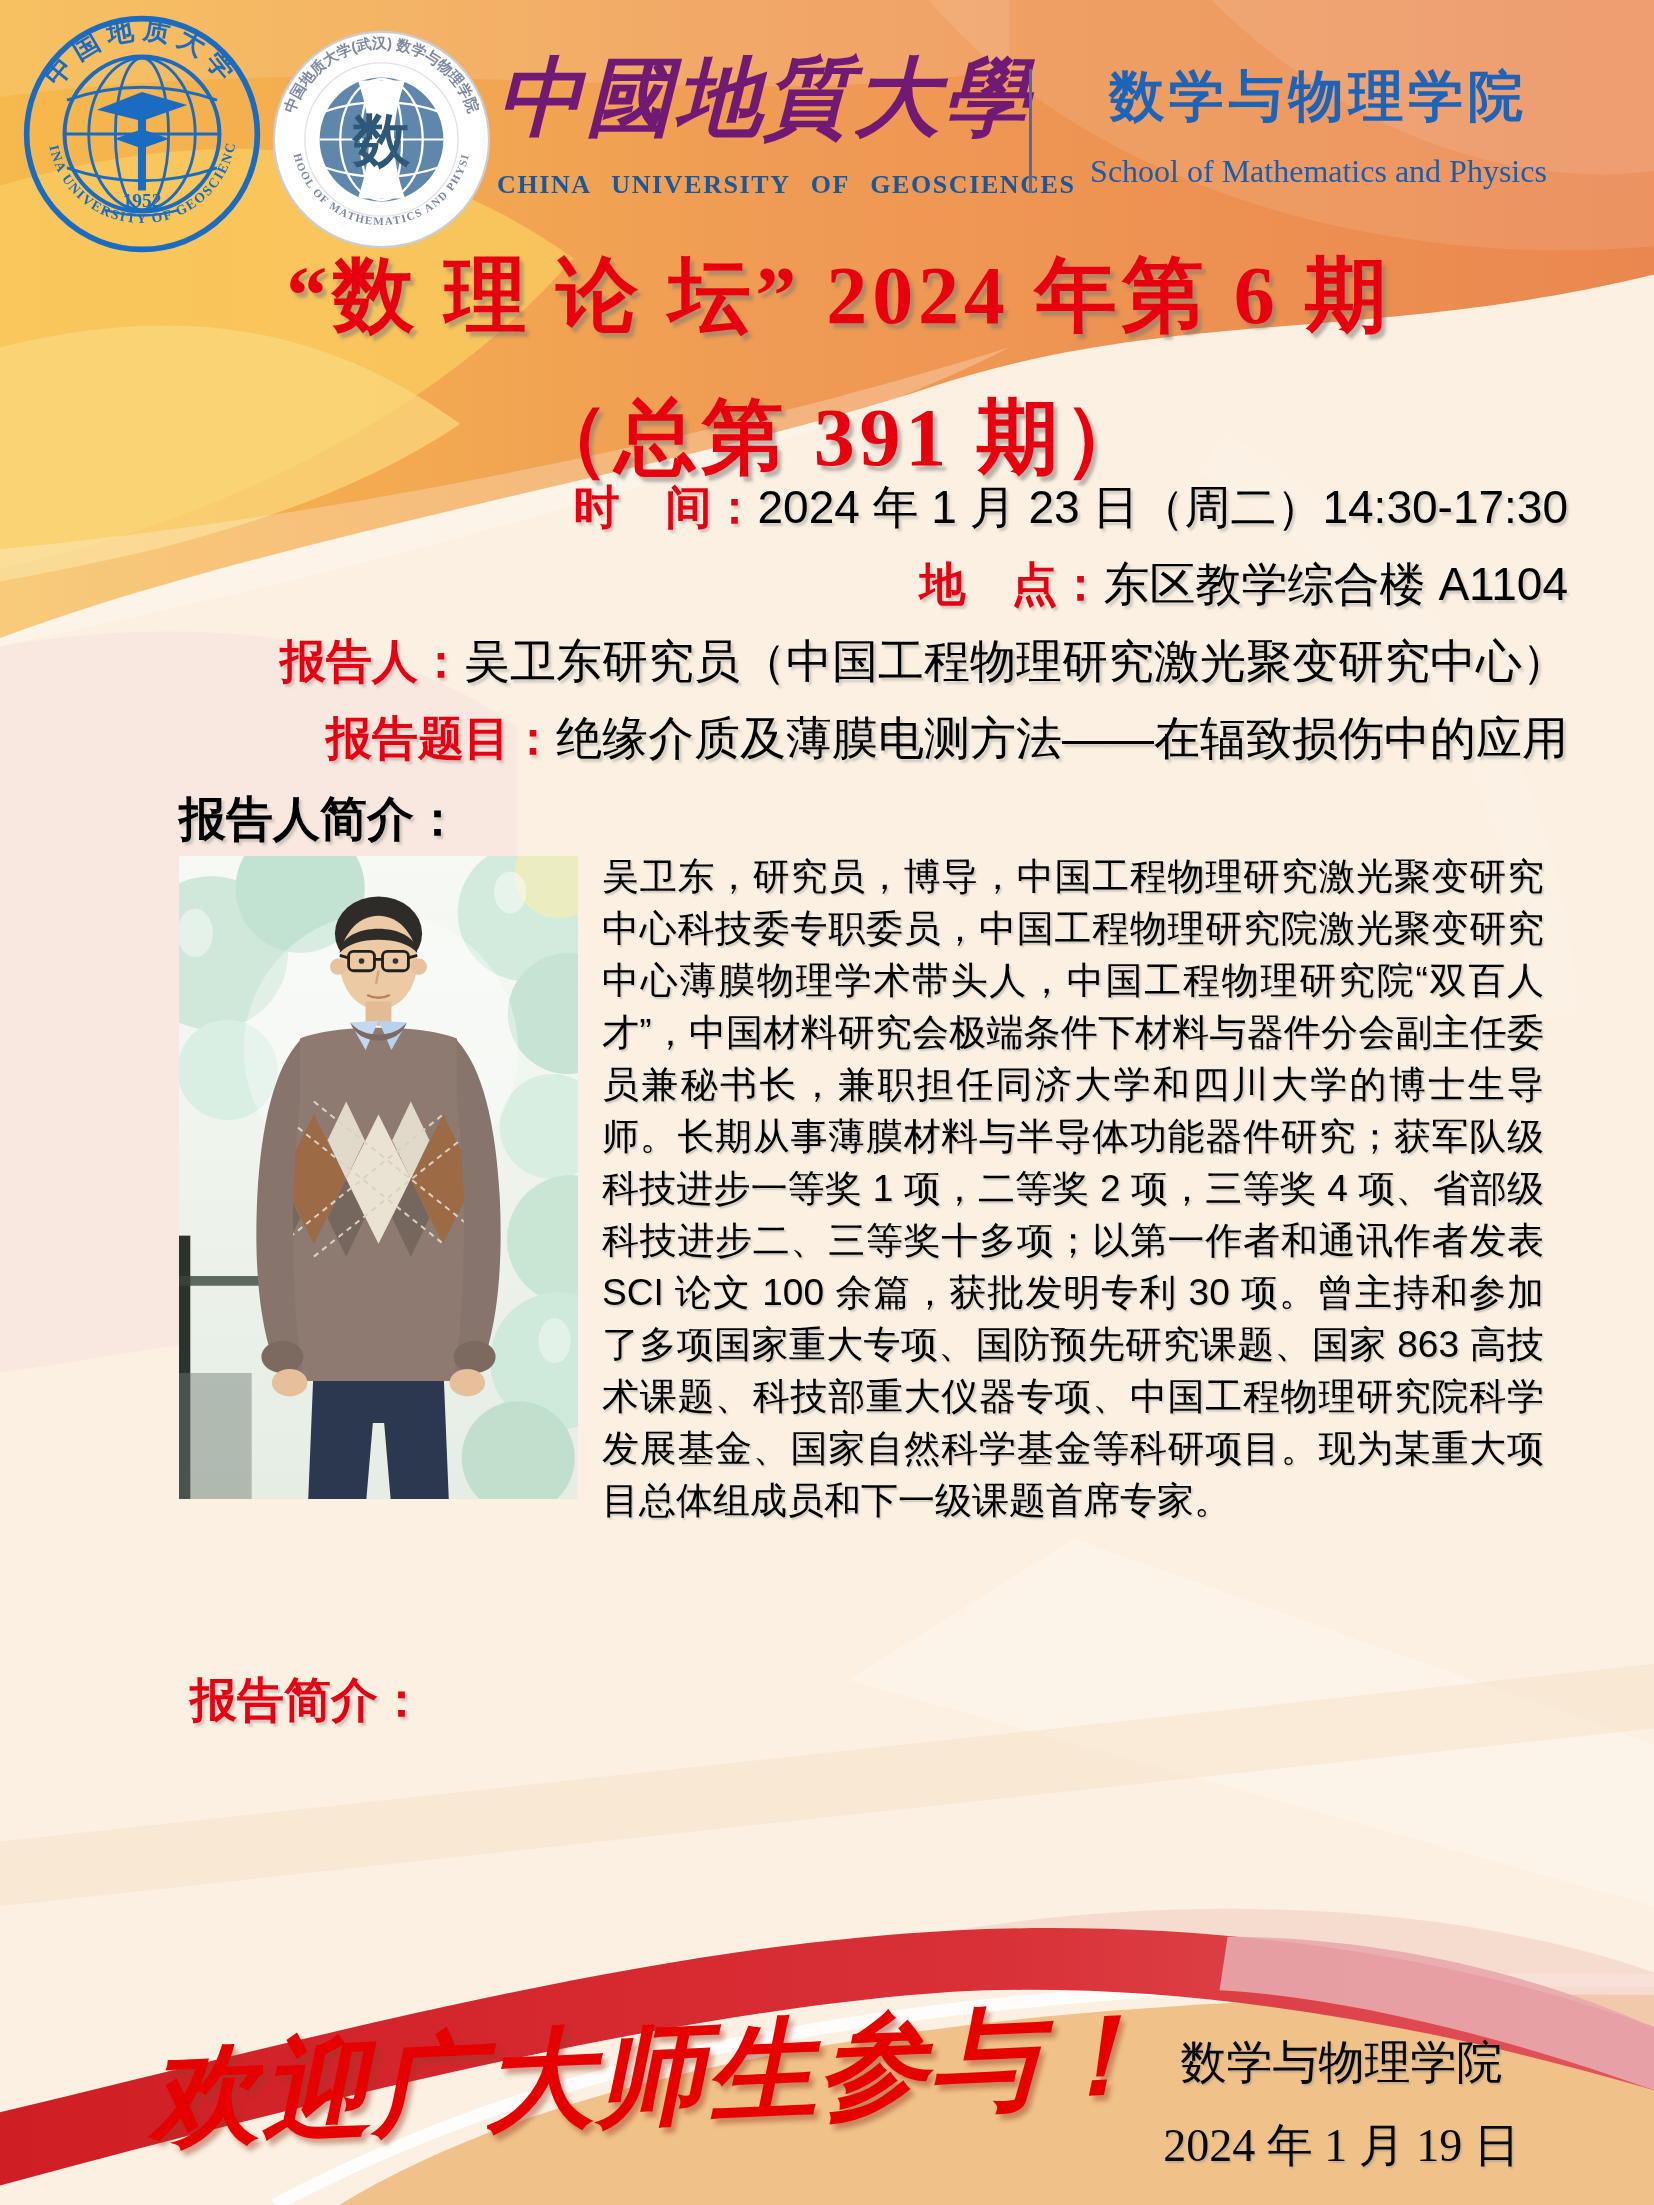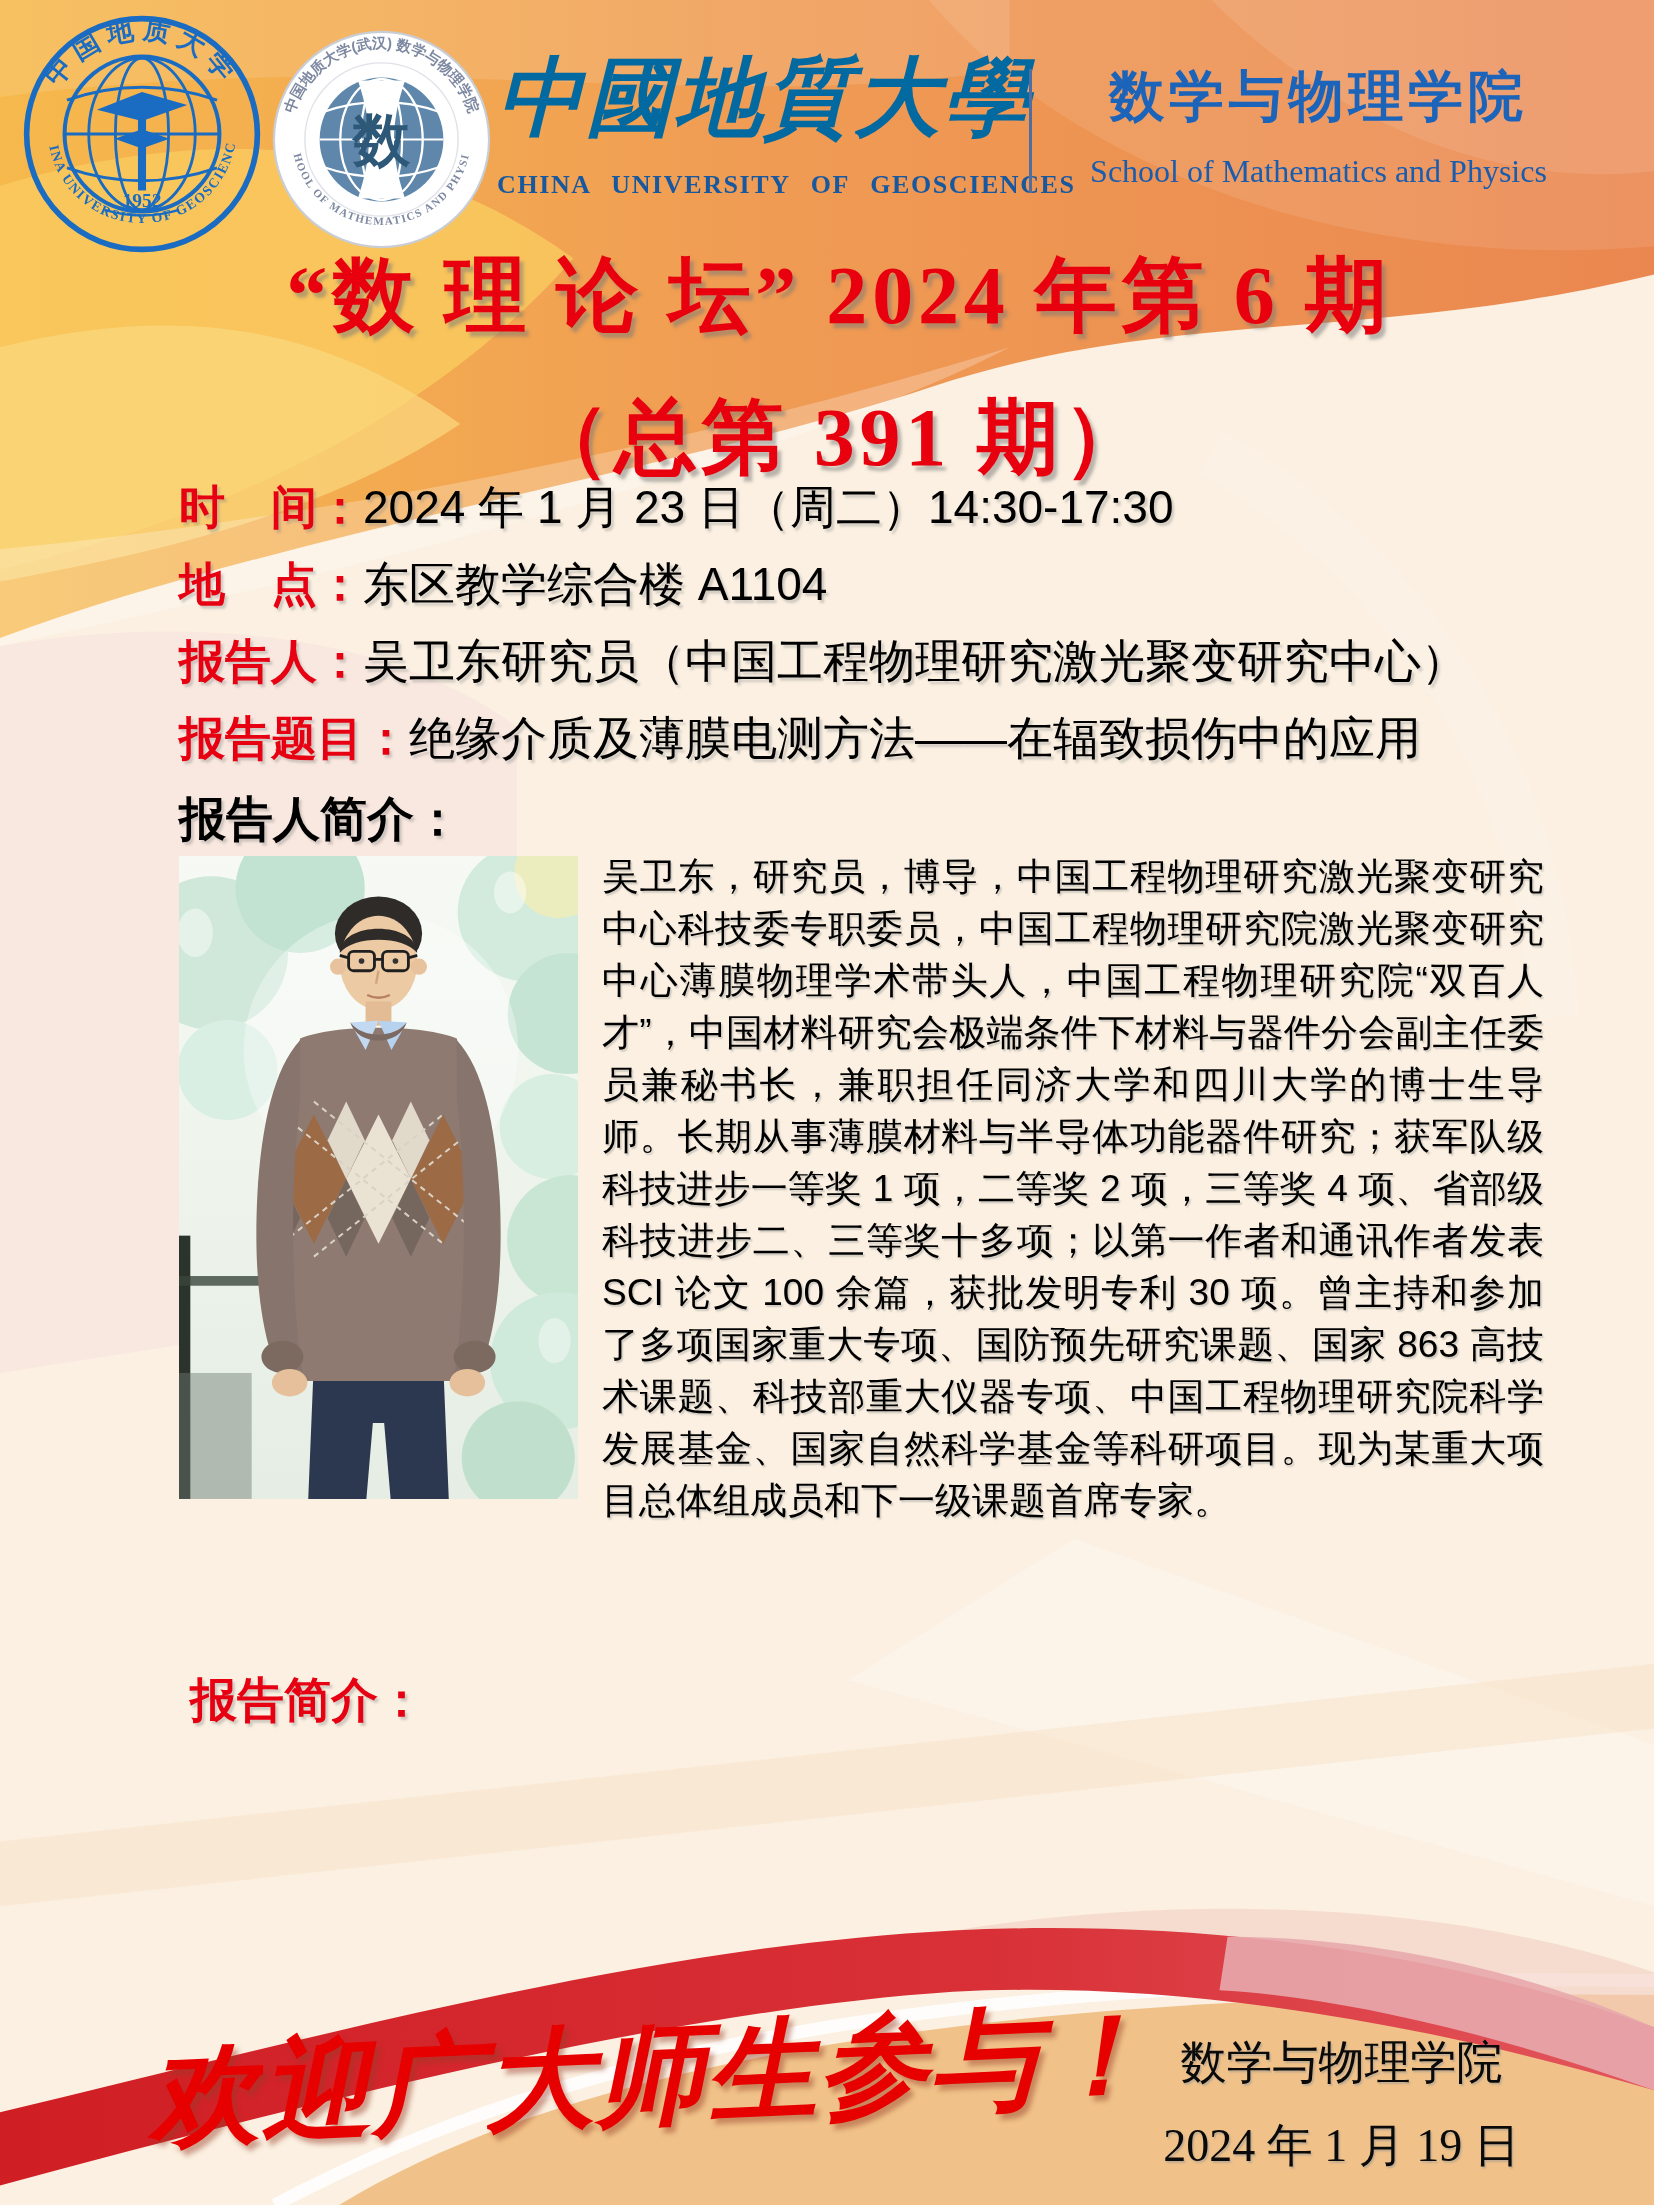--- a/index.html
+++ b/index.html
@@ -6,37 +6,37 @@
   .page{position:relative;width:1654px;height:2205px;overflow:hidden;background:#fbf0e1;
         font-family:"Liberation Sans",sans-serif;}
   .abs{position:absolute;}
   #bg-svg{position:absolute;left:0;top:0;width:1654px;height:2205px;}
 
   
   .seal1{left:21px;top:13px;width:242px;height:242px;}
   .seal2{left:271px;top:29px;width:221px;height:221px;}
   .calli{left:497px;top:40px;width:517px;text-align:center;}
   .calli-zh{font-family:"Liberation Serif",serif;font-style:italic;font-weight:700;
-            font-size:86px;color:#0369a1;letter-spacing:3.2px;white-space:nowrap;}
+            font-size:86px;color:#701a75;letter-spacing:3.2px;white-space:nowrap;}
   .calli-en{margin-top:13px;font-family:"Liberation Serif",serif;font-weight:700;
             font-size:26px;color:#17589f;letter-spacing:1.6px;word-spacing:13px;white-space:nowrap;}
   .hdr-divider{left:1029px;top:69px;width:3.2px;height:124px;background:#4e6da0;}
   .school-block{left:1052px;top:60px;width:533px;text-align:center;}
   .school-zh{font-weight:700;font-size:55px;color:#1b64ba;letter-spacing:4.8px;white-space:nowrap;}
   .school-en{margin-top:19.4px;font-family:"Liberation Serif",serif;font-size:32px;color:#1a5cae;white-space:nowrap;}
 
   
   .title-block{left:12px;top:241px;width:1654px;text-align:center;}
   .title-line{font-family:"Liberation Serif",serif;font-weight:700;font-size:82px;
               color:#e8000f;letter-spacing:4.8px;text-shadow:4px 4.8px 3.2px rgba(120,120,120,.5);white-space:nowrap;}
   .title-line + .title-line{margin-top:32px;}
 
   
   .info{left:179px;top:481px;width:1389px;}
-  .info-row{height:77px;font-size:46px;line-height:52px;white-space:nowrap;}
+  .info-row{height:77px;font-size:46px;line-height:52px;white-space:nowrap;text-align:right;}
   .info-label{color:#e60012;font-weight:700;text-shadow:2.4px 3.2px 2.4px rgba(140,140,140,.4);}
   .info-value{color:#000;text-shadow:2.4px 3.2px 2.4px rgba(150,150,150,.45);}
 
   
   .bio-heading{left:179px;top:788px;font-size:47px;font-weight:700;color:#000000;
                text-shadow:2.4px 3.2px 2.4px rgba(140,140,140,.4);}
   .bio-body{left:179px;top:851px;width:1365px;}
   .bio-body p{margin:0;font-size:37px;line-height:52px;text-align:justify;color:#000;
               text-shadow:1.6px 2.4px 1.6px rgba(150,150,150,.45);}
   .photo-wrap{float:left;width:399px;height:643px;margin:4.8px 24px 8px 0;}

